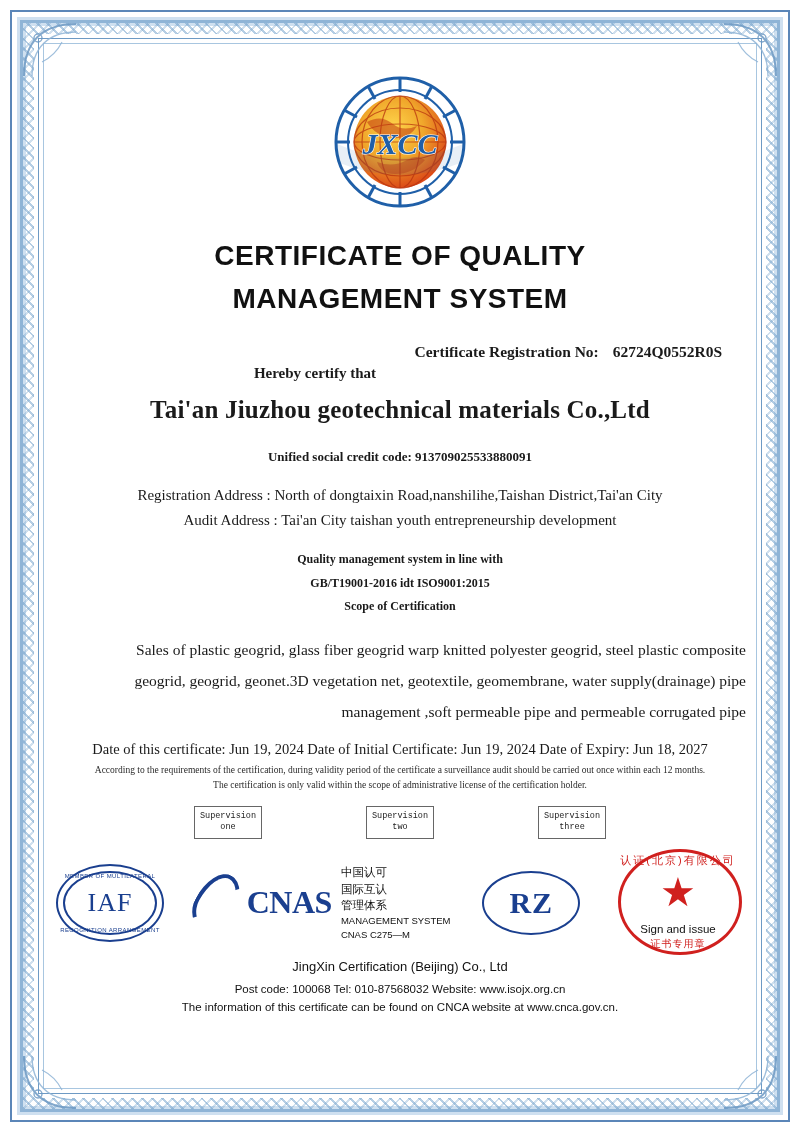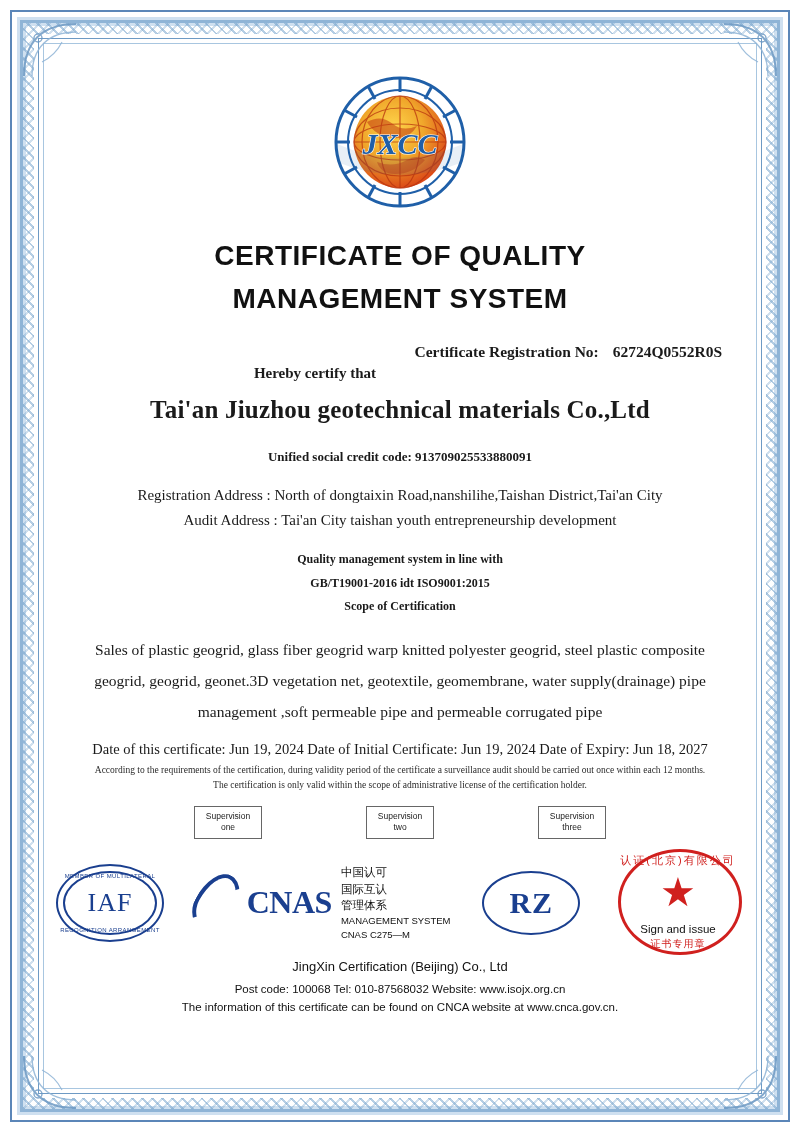--- a/index.html
+++ b/index.html
@@ -140,21 +140,21 @@
   .std-block div {
     font-size: 12px;
     font-weight: bold;
   }
 
   .scope {
     margin-top: 16px;
     font-size: 15.5px;
     line-height: 2;
     padding: 0 4px;
-    text-align: center;
+    text-align: right;
   }
 
   .dates {
     margin-top: 14px;
     font-size: 14.5px;
   }
   .note {
     font-size: 9.5px;
     line-height: 1.5;
     margin-top: 5px;
@@ -163,21 +163,21 @@
 
   .supervisions {
     margin-top: 14px;
     display: flex;
     justify-content: center;
     gap: 104px;
   }
   .sup-box {
     width: 62px;
     border: 1px solid #666;
-    font-family: Liberation Sans, sans-serif;
+    font-family: Liberation Mono, monospace;
     font-size: 8.5px;
     line-height: 1.35;
     padding: 4px 2px;
     color: #222;
   }
 
   
   .accred {
     margin-top: 16px;
     display: flex;

